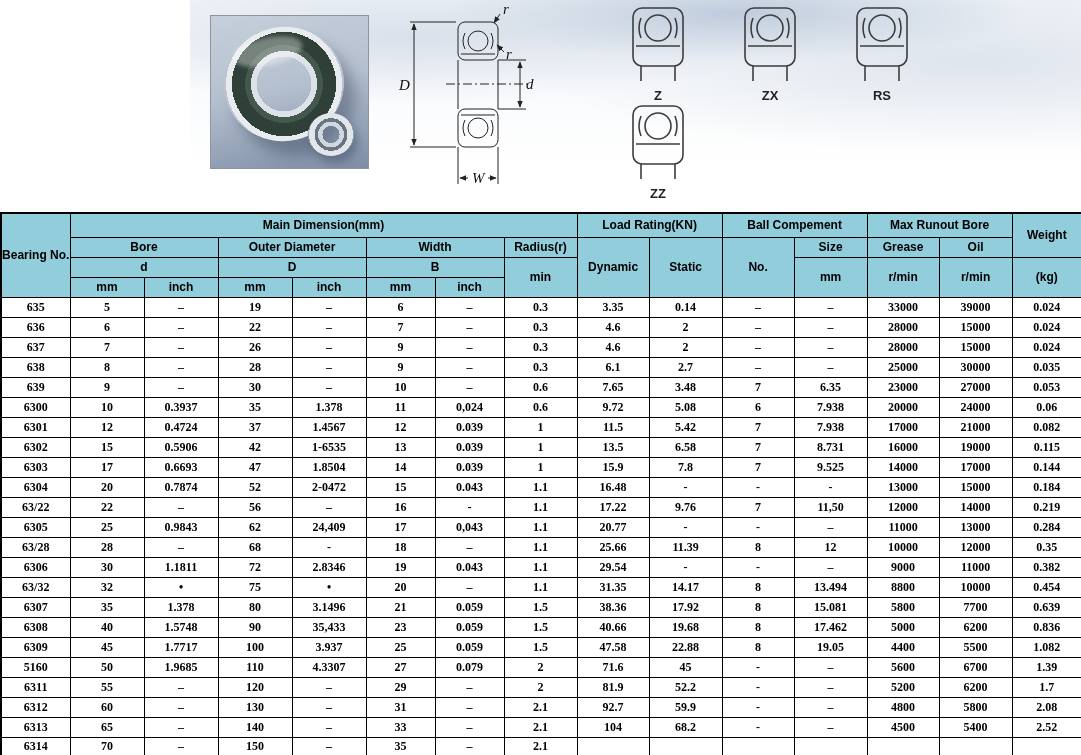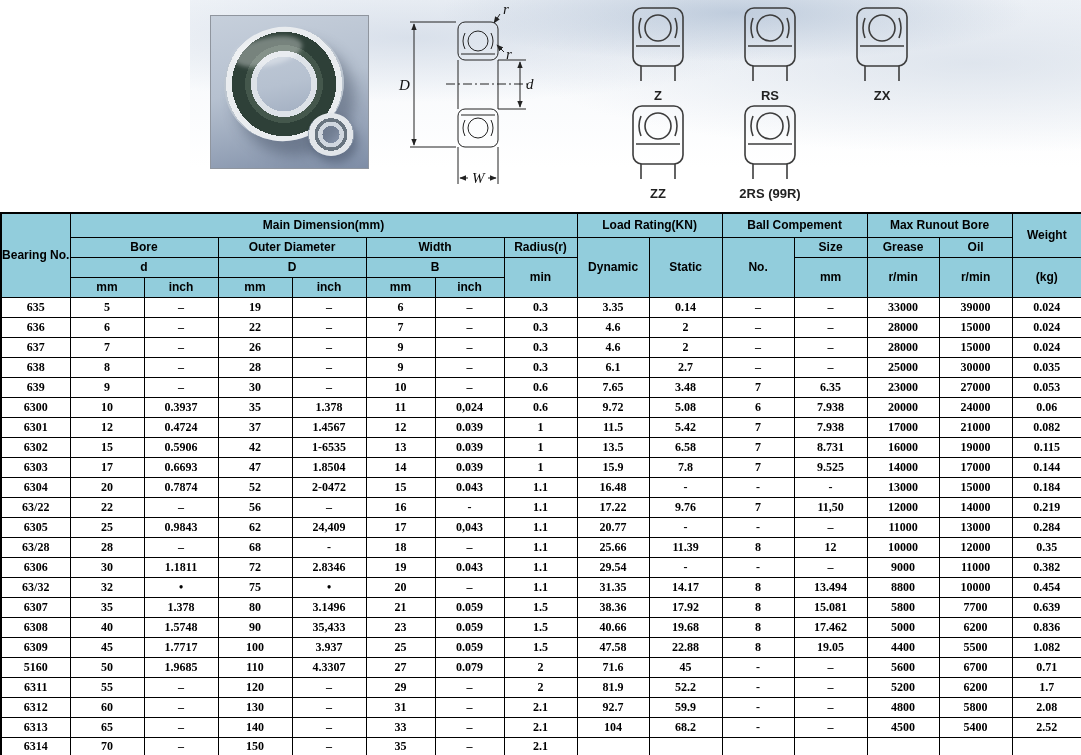--- a/index.html
+++ b/index.html
@@ -120,20 +120,34 @@
               <rect class="ticon" x="2" y="2" width="50" height="58" rx="9"></rect>
               <circle class="ticon" cx="27" cy="22" r="13"></circle>
               <path class="ticon" d="M10 12 q-4 10 0 20"></path>
               <path class="ticon" d="M44 12 q4 10 0 20"></path>
               <line class="ticon" x1="5" y1="40" x2="49" y2="40"></line>
               <line class="ticon" x1="10" y1="60" x2="10" y2="75"></line>
               <line class="ticon" x1="44" y1="60" x2="44" y2="75"></line>
             </svg>
           </div>
           <div class="type-label">Z</div>
+        </div>
+        <div class="type-cell">
+          <div>
+            <svg width="54" height="78" viewBox="0 0 54 78">
+              <rect class="ticon" x="2" y="2" width="50" height="58" rx="9"></rect>
+              <circle class="ticon" cx="27" cy="22" r="13"></circle>
+              <path class="ticon" d="M10 12 q-4 10 0 20"></path>
+              <path class="ticon" d="M44 12 q4 10 0 20"></path>
+              <line class="ticon" x1="5" y1="40" x2="49" y2="40"></line>
+              <line class="ticon" x1="10" y1="60" x2="10" y2="75"></line>
+              <line class="ticon" x1="44" y1="60" x2="44" y2="75"></line>
+            </svg>
+          </div>
+          <div class="type-label">ZX</div>
         </div>
         <div class="type-cell">
           <div>
             <svg width="54" height="78" viewBox="0 0 54 78">
               <rect class="ticon" x="2" y="2" width="50" height="58" rx="9"></rect>
               <circle class="ticon" cx="27" cy="22" r="13"></circle>
               <path class="ticon" d="M10 12 q-4 10 0 20"></path>
               <path class="ticon" d="M44 12 q4 10 0 20"></path>
               <line class="ticon" x1="5" y1="40" x2="49" y2="40"></line>
               <line class="ticon" x1="10" y1="60" x2="10" y2="75"></line>
@@ -147,49 +161,21 @@
             <svg width="54" height="78" viewBox="0 0 54 78">
               <rect class="ticon" x="2" y="2" width="50" height="58" rx="9"></rect>
               <circle class="ticon" cx="27" cy="22" r="13"></circle>
               <path class="ticon" d="M10 12 q-4 10 0 20"></path>
               <path class="ticon" d="M44 12 q4 10 0 20"></path>
               <line class="ticon" x1="5" y1="40" x2="49" y2="40"></line>
               <line class="ticon" x1="10" y1="60" x2="10" y2="75"></line>
               <line class="ticon" x1="44" y1="60" x2="44" y2="75"></line>
             </svg>
           </div>
-          <div class="type-label">ZX</div>
-        </div>
-        <div class="type-cell">
-          <div>
-            <svg width="54" height="78" viewBox="0 0 54 78">
-              <rect class="ticon" x="2" y="2" width="50" height="58" rx="9"></rect>
-              <circle class="ticon" cx="27" cy="22" r="13"></circle>
-              <path class="ticon" d="M10 12 q-4 10 0 20"></path>
-              <path class="ticon" d="M44 12 q4 10 0 20"></path>
-              <line class="ticon" x1="5" y1="40" x2="49" y2="40"></line>
-              <line class="ticon" x1="10" y1="60" x2="10" y2="75"></line>
-              <line class="ticon" x1="44" y1="60" x2="44" y2="75"></line>
-            </svg>
-          </div>
           <div class="type-label">ZZ</div>
-        </div>
-        <div class="type-cell">
-          <div>
-            <svg width="54" height="78" viewBox="0 0 54 78">
-              <rect class="ticon" x="2" y="2" width="50" height="58" rx="9"></rect>
-              <circle class="ticon" cx="27" cy="22" r="13"></circle>
-              <path class="ticon" d="M10 12 q-4 10 0 20"></path>
-              <path class="ticon" d="M44 12 q4 10 0 20"></path>
-              <line class="ticon" x1="5" y1="40" x2="49" y2="40"></line>
-              <line class="ticon" x1="10" y1="60" x2="10" y2="75"></line>
-              <line class="ticon" x1="44" y1="60" x2="44" y2="75"></line>
-            </svg>
-          </div>
-          <div class="type-label">2RS (99R)</div>
         </div>
       </div>
   </div>
 
   <table id="spec-table">
     <colgroup>
       <col style="width:69px">
         <col style="width:74px">
         <col style="width:74px">
       <col style="width:74px">
@@ -560,21 +546,21 @@
           <td>4.3307</td>
           <td>27</td>
           <td>0.079</td>
           <td>2</td>
           <td>71.6</td>
           <td>45</td>
           <td>-</td>
           <td>–</td>
           <td>5600</td>
           <td>6700</td>
-          <td>0.71</td>
+          <td>1.39</td>
         </tr>
         <tr>
           <td>6311</td>
           <td>55</td>
           <td>–</td>
           <td>120</td>
           <td>–</td>
           <td>29</td>
           <td>–</td>
           <td>2</td>

